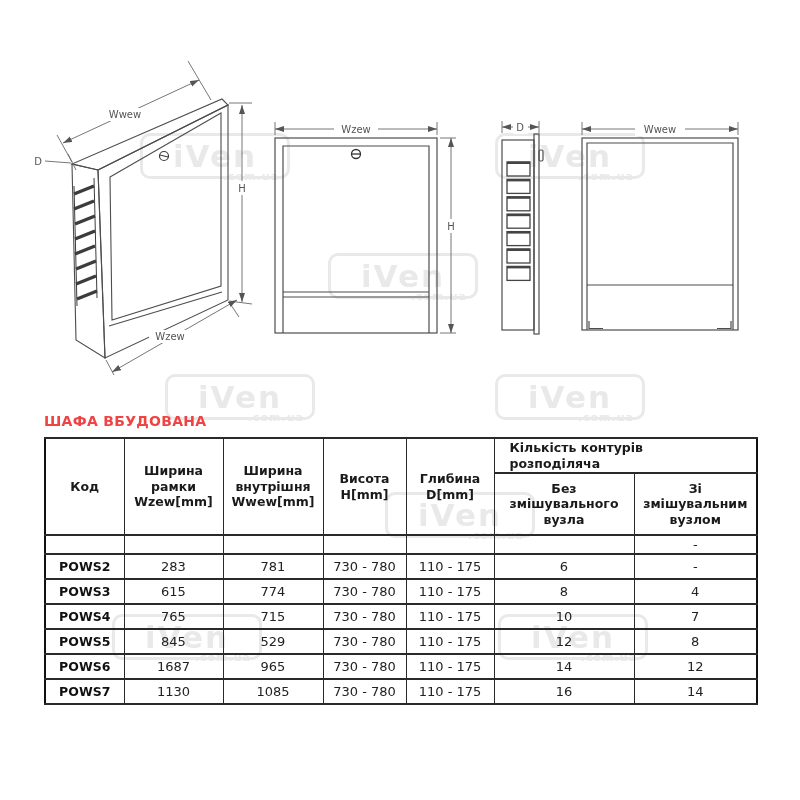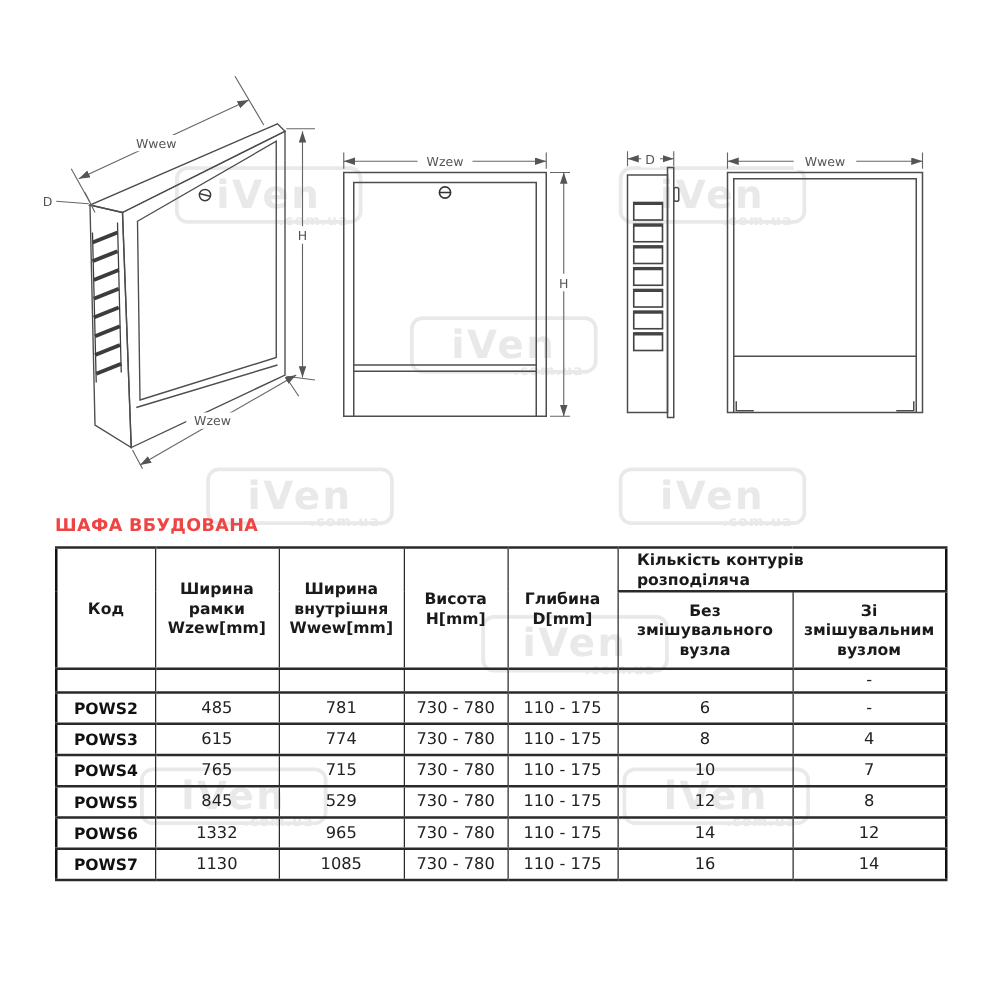--- a/index.html
+++ b/index.html
@@ -256,21 +256,21 @@
           <td class="code"></td>
           <td></td>
           <td></td>
           <td></td>
           <td></td>
           <td></td>
           <td>-</td>
         </tr>
         <tr class="row-data">
           <td class="code">POWS2</td>
-          <td>485</td>
+          <td>283</td>
           <td>781</td>
           <td>730 - 780</td>
           <td>110 - 175</td>
           <td>6</td>
           <td>-</td>
         </tr>
         <tr class="row-data">
           <td class="code">POWS3</td>
           <td>615</td>
           <td>774</td>
@@ -292,21 +292,21 @@
           <td class="code">POWS5</td>
           <td>845</td>
           <td>529</td>
           <td>730 - 780</td>
           <td>110 - 175</td>
           <td>12</td>
           <td>8</td>
         </tr>
         <tr class="row-data">
           <td class="code">POWS6</td>
-          <td>1332</td>
+          <td>1687</td>
           <td>965</td>
           <td>730 - 780</td>
           <td>110 - 175</td>
           <td>14</td>
           <td>12</td>
         </tr>
         <tr class="row-data">
           <td class="code">POWS7</td>
           <td>1130</td>
           <td>1085</td>

